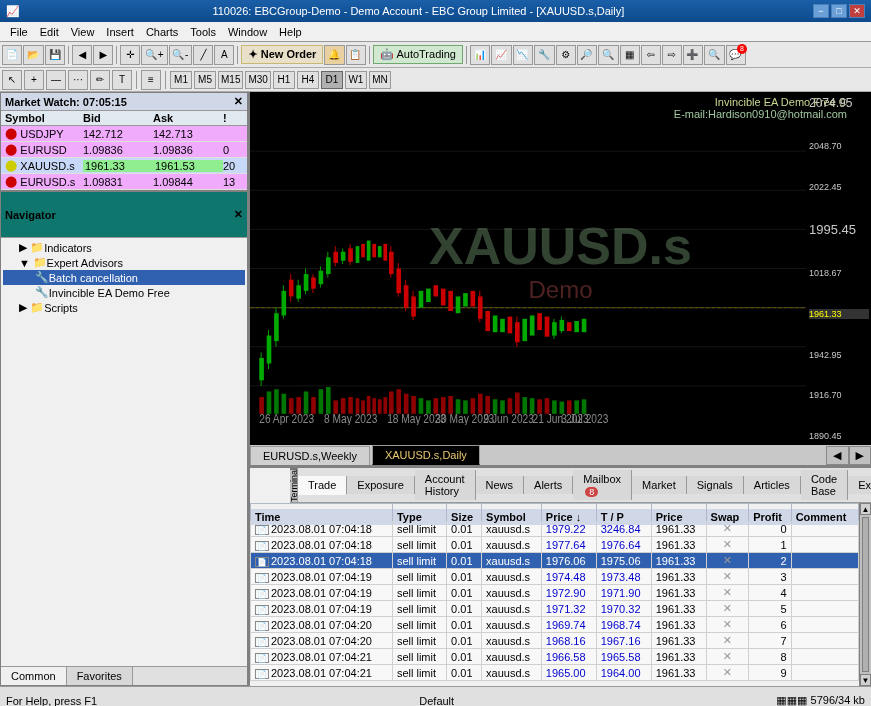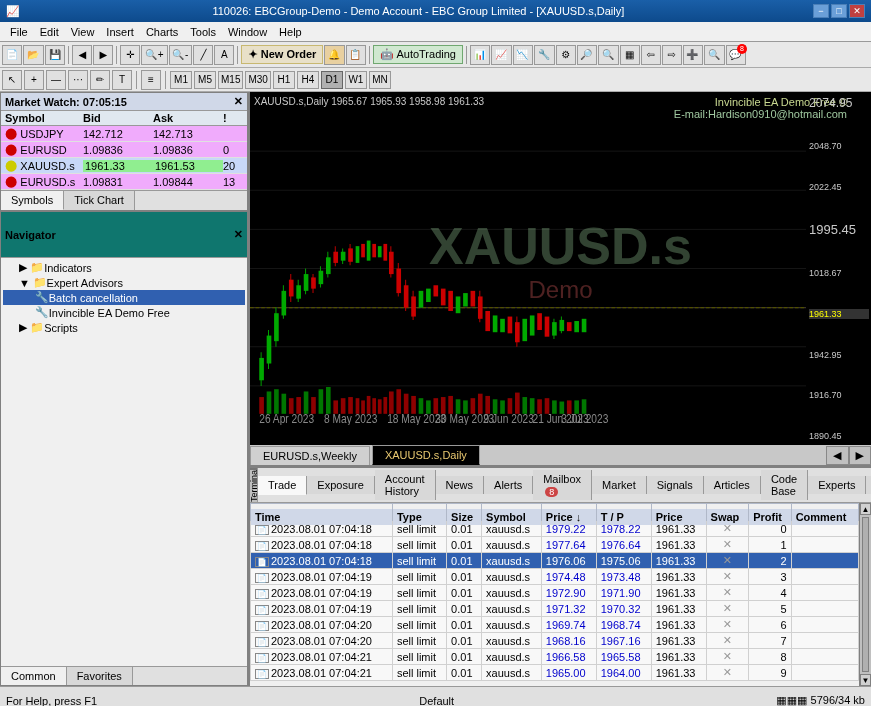--- a/index.html
+++ b/index.html
@@ -251,20 +251,21 @@
       background: #f0f0f0;
       border-top: 2px solid #808080;
       display: flex;
       flex-direction: column;
     }
     #terminal-tabs {
       display: flex;
       background: #e0e0e0;
       border-bottom: 1px solid #999;
       align-items: center;
+      margin-left: 40px;
     }
     .term-tab {
       padding: 3px 10px;
       cursor: pointer;
       background: #d8d8d8;
       border-right: 1px solid #999;
       font-size: 11px;
     }
     .term-tab.active { background: #f8f8f8; border-bottom: 1px solid #f8f8f8; }
     .term-tab .badge {
@@ -480,24 +481,20 @@
         <div class="mw-row">
           <div class="mw-symbol">
               <span class="dot-red">⬤</span>
               <span>EURUSD.s</span>
             </div>
           <span>1.09831</span>
           <span>1.09844</span>
           <span>13</span>
         </div>
       </div>
-      <div class="mw-tabs">
-        <div class="mw-tab active">Symbols</div>
-        <div class="mw-tab">Tick Chart</div>
-      </div>
     </div>
 
     <div id="navigator">
       <div id="nav-header">
         <span>Navigator</span>
         <span>✕</span>
       </div>
       <div id="nav-tree">
         <div class="nav-item nav-indent-1">
           <span class="nav-icon">▶</span>
@@ -528,21 +525,20 @@
         <div class="nav-tab">Favorites</div>
       </div>
     </div>
 
   </div>
 
   <div id="right-panel">
 
     <div id="chart-area">
 
-      <div style="position:absolute;top:4px;left:4px;color:#c8c8c8;font-size:10px;z-index:10;">XAUUSD.s,Daily  1965.67  1965.93  1958.98  1961.33</div>
 
       <div style="position:absolute;top:4px;right:24px;color:#e0e0c0;font-size:10px;z-index:10;text-align:right;">
         <div style="color:#c8d890;">Invincible EA Demo Free ©</div>
         <div style="color:#a0c8a0;">E-mail:Hardison0910@hotmail.com</div>
       </div>
 
       <div style="position:absolute;top:50%;left:50%;transform:translate(-50%,-60%);text-align:center;z-index:5;opacity:0.35;">
         <div style="font-size:52px;font-weight:bold;color:#90c090;">XAUUSD.s</div>
         <div style="font-size:24px;color:#e06060;">Demo</div>
       </div>
@@ -752,21 +748,21 @@
             </thead>
             <tbody id="trade-table-body">
             <tr class="tr-normal">
     <td>
       <span style="display:inline-block;width:14px;height:10px;border:1px solid #888;margin-right:2px;font-size:8px;text-align:center;">📄</span>2023.08.01 07:04:18
     </td>
     <td>sell limit</td>
     <td>0.01</td>
     <td>xauusd.s</td>
     <td style="color:#0000cc">1979.22</td>
-    <td style="color:#0000cc">1978.22</td>
+    <td style="color:#0000cc">3246.84</td>
     <td>1961.33</td>
     <td class="x-btn">✕</td>
     <td style="text-align:right;">0</td>
     <td></td>
   </tr>
                 <tr class="tr-normal">
     <td>
       <span style="display:inline-block;width:14px;height:10px;border:1px solid #888;margin-right:2px;font-size:8px;text-align:center;">📄</span>2023.08.01 07:04:18
     </td>
     <td>sell limit</td>

